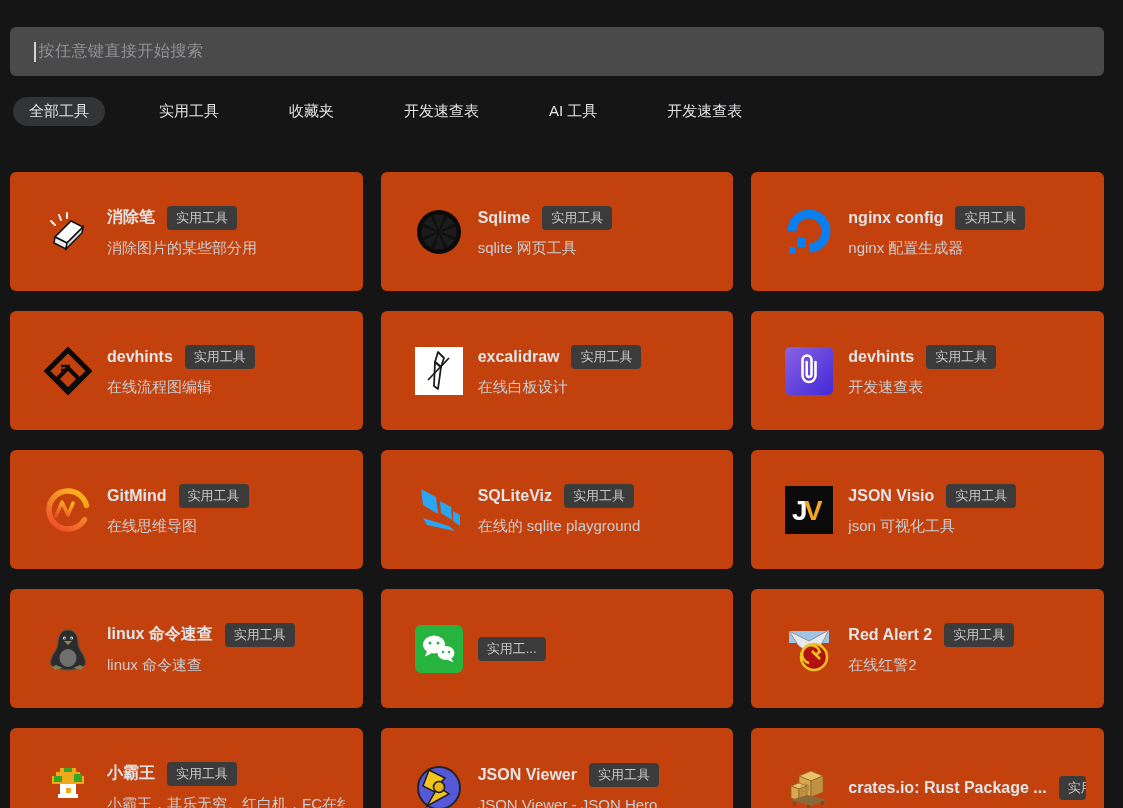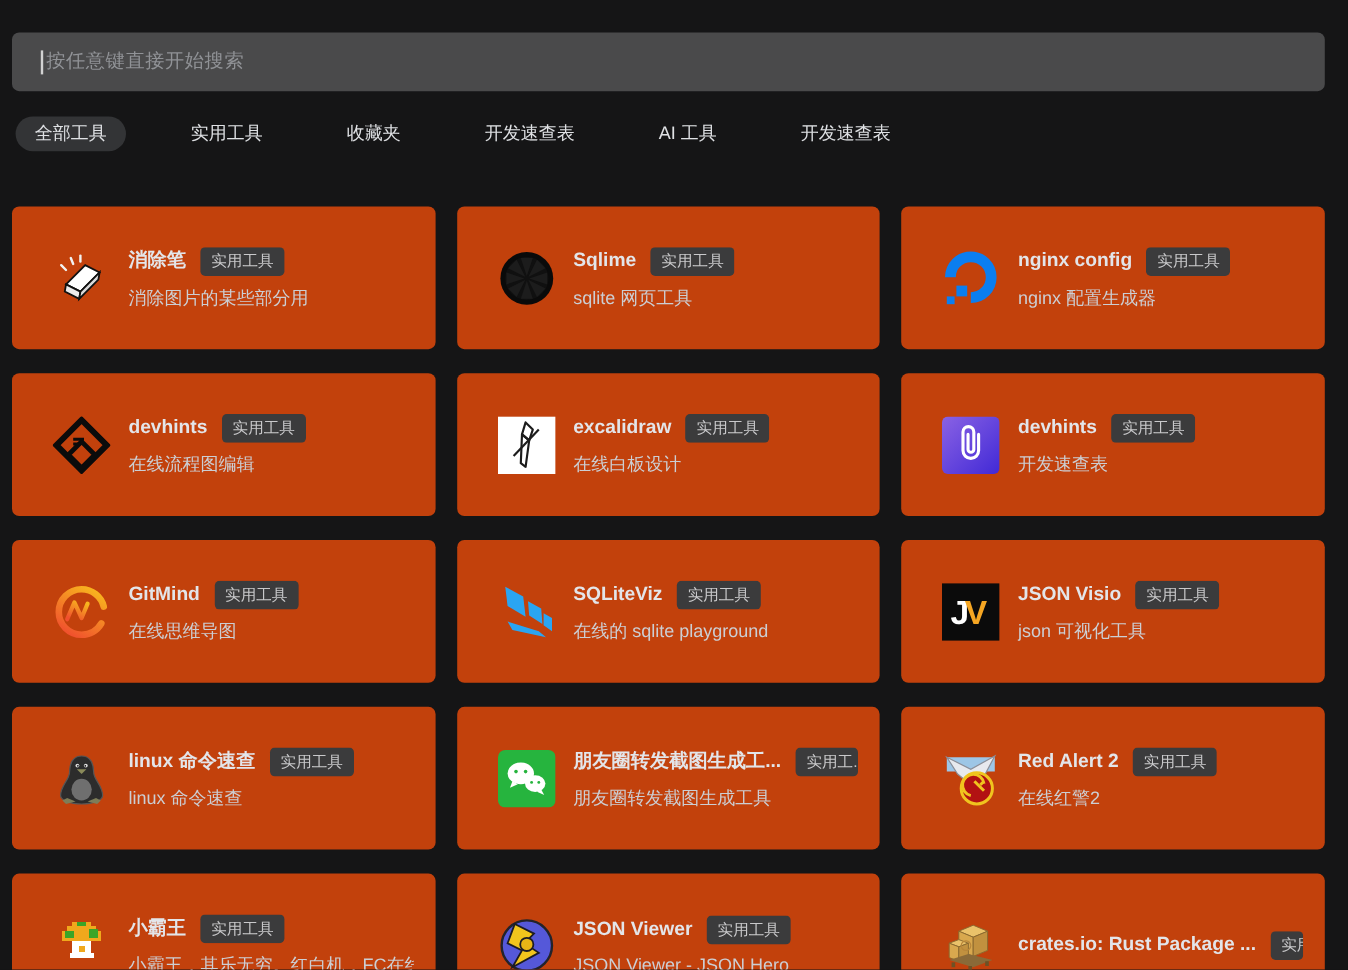--- a/index.html
+++ b/index.html
@@ -280,24 +280,22 @@
           <ellipse cx="31" cy="28" rx="8.5" ry="7" fill="#ffffff"></ellipse>
           <path d="M36 33 l2.5 4.5 -6 -2.8 z" fill="#ffffff"></path>
           <circle cx="15" cy="18" r="1.5" fill="#26b43e"></circle>
           <circle cx="23" cy="18" r="1.5" fill="#26b43e"></circle>
           <circle cx="28" cy="27" r="1.2" fill="#26b43e"></circle>
           <circle cx="34" cy="27" r="1.2" fill="#26b43e"></circle>
         </svg>
       </div>
     <div class="card-text">
       <div class="title-row">
-        <span class="title">朋友圈转发截图生成工...</span>
         <span class="badge">实用工...</span>
       </div>
-      <div class="desc">朋友圈转发截图生成工具</div>
     </div>
   </div>
     <div class="card">
     <div class="icon-wrap">
         <svg viewBox="0 0 48 48">
           <polygon points="4,6 44,6 44,18 4,18" fill="#9dc6e6"></polygon>
           <path d="M4 6 L24 16 L44 5 L36 20 L24 29 L13 20 Z" fill="#e7e9ee" stroke="#8b8f99" stroke-width="1"></path>
           <circle cx="29" cy="32" r="13" fill="#b21212" stroke="#f0c41e" stroke-width="2.5"></circle>
           <path d="M24 38 a9 9 0 1 1 11 -10" fill="none" stroke="#f0c41e" stroke-width="2.5"></path>
           <path d="M27 26 l8 8 M35 26 l-3 3" stroke="#f0c41e" stroke-width="2.5"></path>

